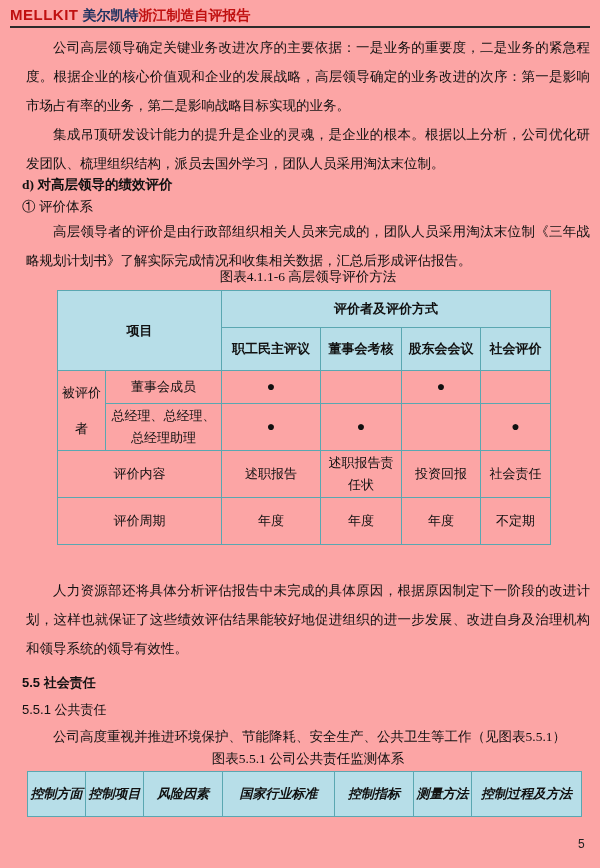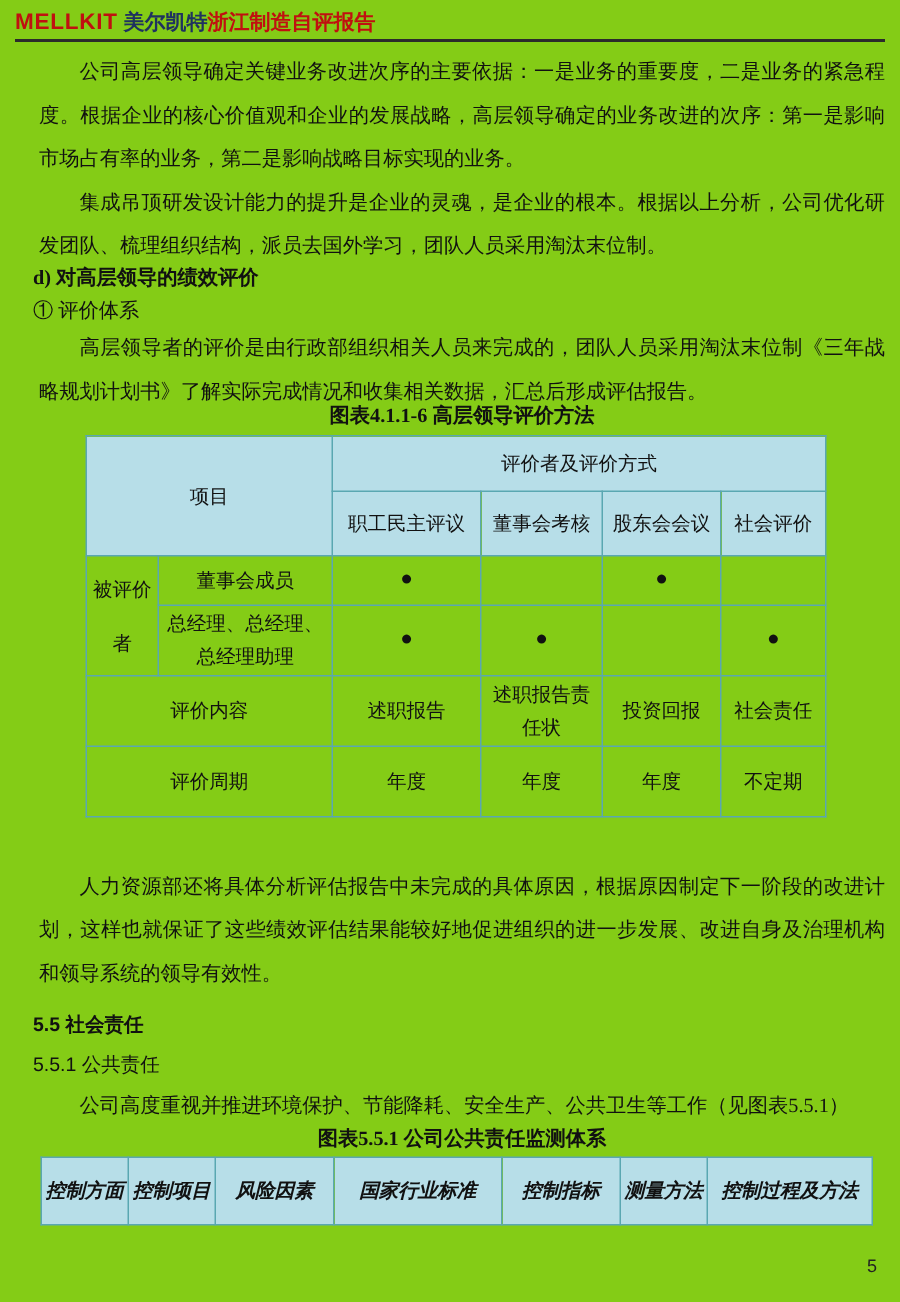--- a/index.html
+++ b/index.html
@@ -1,21 +1,21 @@
 <!DOCTYPE html>
 <html><head>
 <meta charset="utf-8">
 <style>
   * { margin: 0; padding: 0; box-sizing: border-box; }
   html, body { background: #fff; }
   .page {
     position: relative;
     width: 600px;
     height: 868px;
-    background: #84cc16;
+    background: #fca5a5;
     font-family: "Liberation Serif", "DejaVu Serif", serif;
     color: #1a1a1a;
     overflow: hidden;
   }
   
   .hdr-band { position: absolute; top: 6px; left: 10px; width: 580px; height: 20px;
               font-family: "Liberation Sans", sans-serif; font-size: 14px; font-weight: bold; }
   .hdr-rule { position: absolute; top: 26px; left: 10px; width: 580px; height: 0;
               border-top: 2px solid #2b2b2b; }
   .logo-red { color: #c01010; letter-spacing: 0.5px; font-size: 15px; }
@@ -24,28 +24,28 @@
 
   
   .para {
     position: absolute; left: 26px; width: 564px;
     font-size: 13.5px; line-height: 29px;
     text-align: justify; text-indent: 2em; color: #111;
   }
   .h-bold { position: absolute; left: 22px; font-size: 13.5px; font-weight: bold; color: #111; line-height: 22px; }
   .h-reg  { position: absolute; left: 22px; font-size: 13.5px; color: #111; line-height: 22px; }
   .caption { position: absolute; left: 26px; width: 564px; text-align: center;
-             font-size: 13.5px; font-weight: bold; color: #111; line-height: 22px; }
+             font-size: 13.5px; font-weight: normal; color: #111; line-height: 22px; }
 
   
   table { border-collapse: collapse; table-layout: fixed; }
   td { border: 1px solid #5aa7b1; text-align: center; vertical-align: middle;
        font-size: 13px; color: #111; overflow: hidden; }
   .t1 { position: absolute; top: 290px; left: 57px; }
-  .t1 .hdr td { background: #b7dee8; font-weight: normal; }
+  .t1 .hdr td { background: #b7dee8; font-weight: bold; }
   .t1 td { padding: 1px 3px; }
   .dotcell { font-size: 14px; line-height: 1; }
   .vlabel { line-height: 36px; padding: 0 2px; }
   .wraplabel { line-height: 22px; margin-left: 36px; }
 
   .t2 { position: absolute; top: 771px; left: 27px; }
   .t2 td { background: #b7dee8; font-weight: bold; height: 27px; padding: 13px 2px; font-style: italic; }
 
   .pagenum { position: absolute; top: 837px; left: 578px; font-size: 12px;
              font-family: "Liberation Sans", sans-serif; color: #222; }

